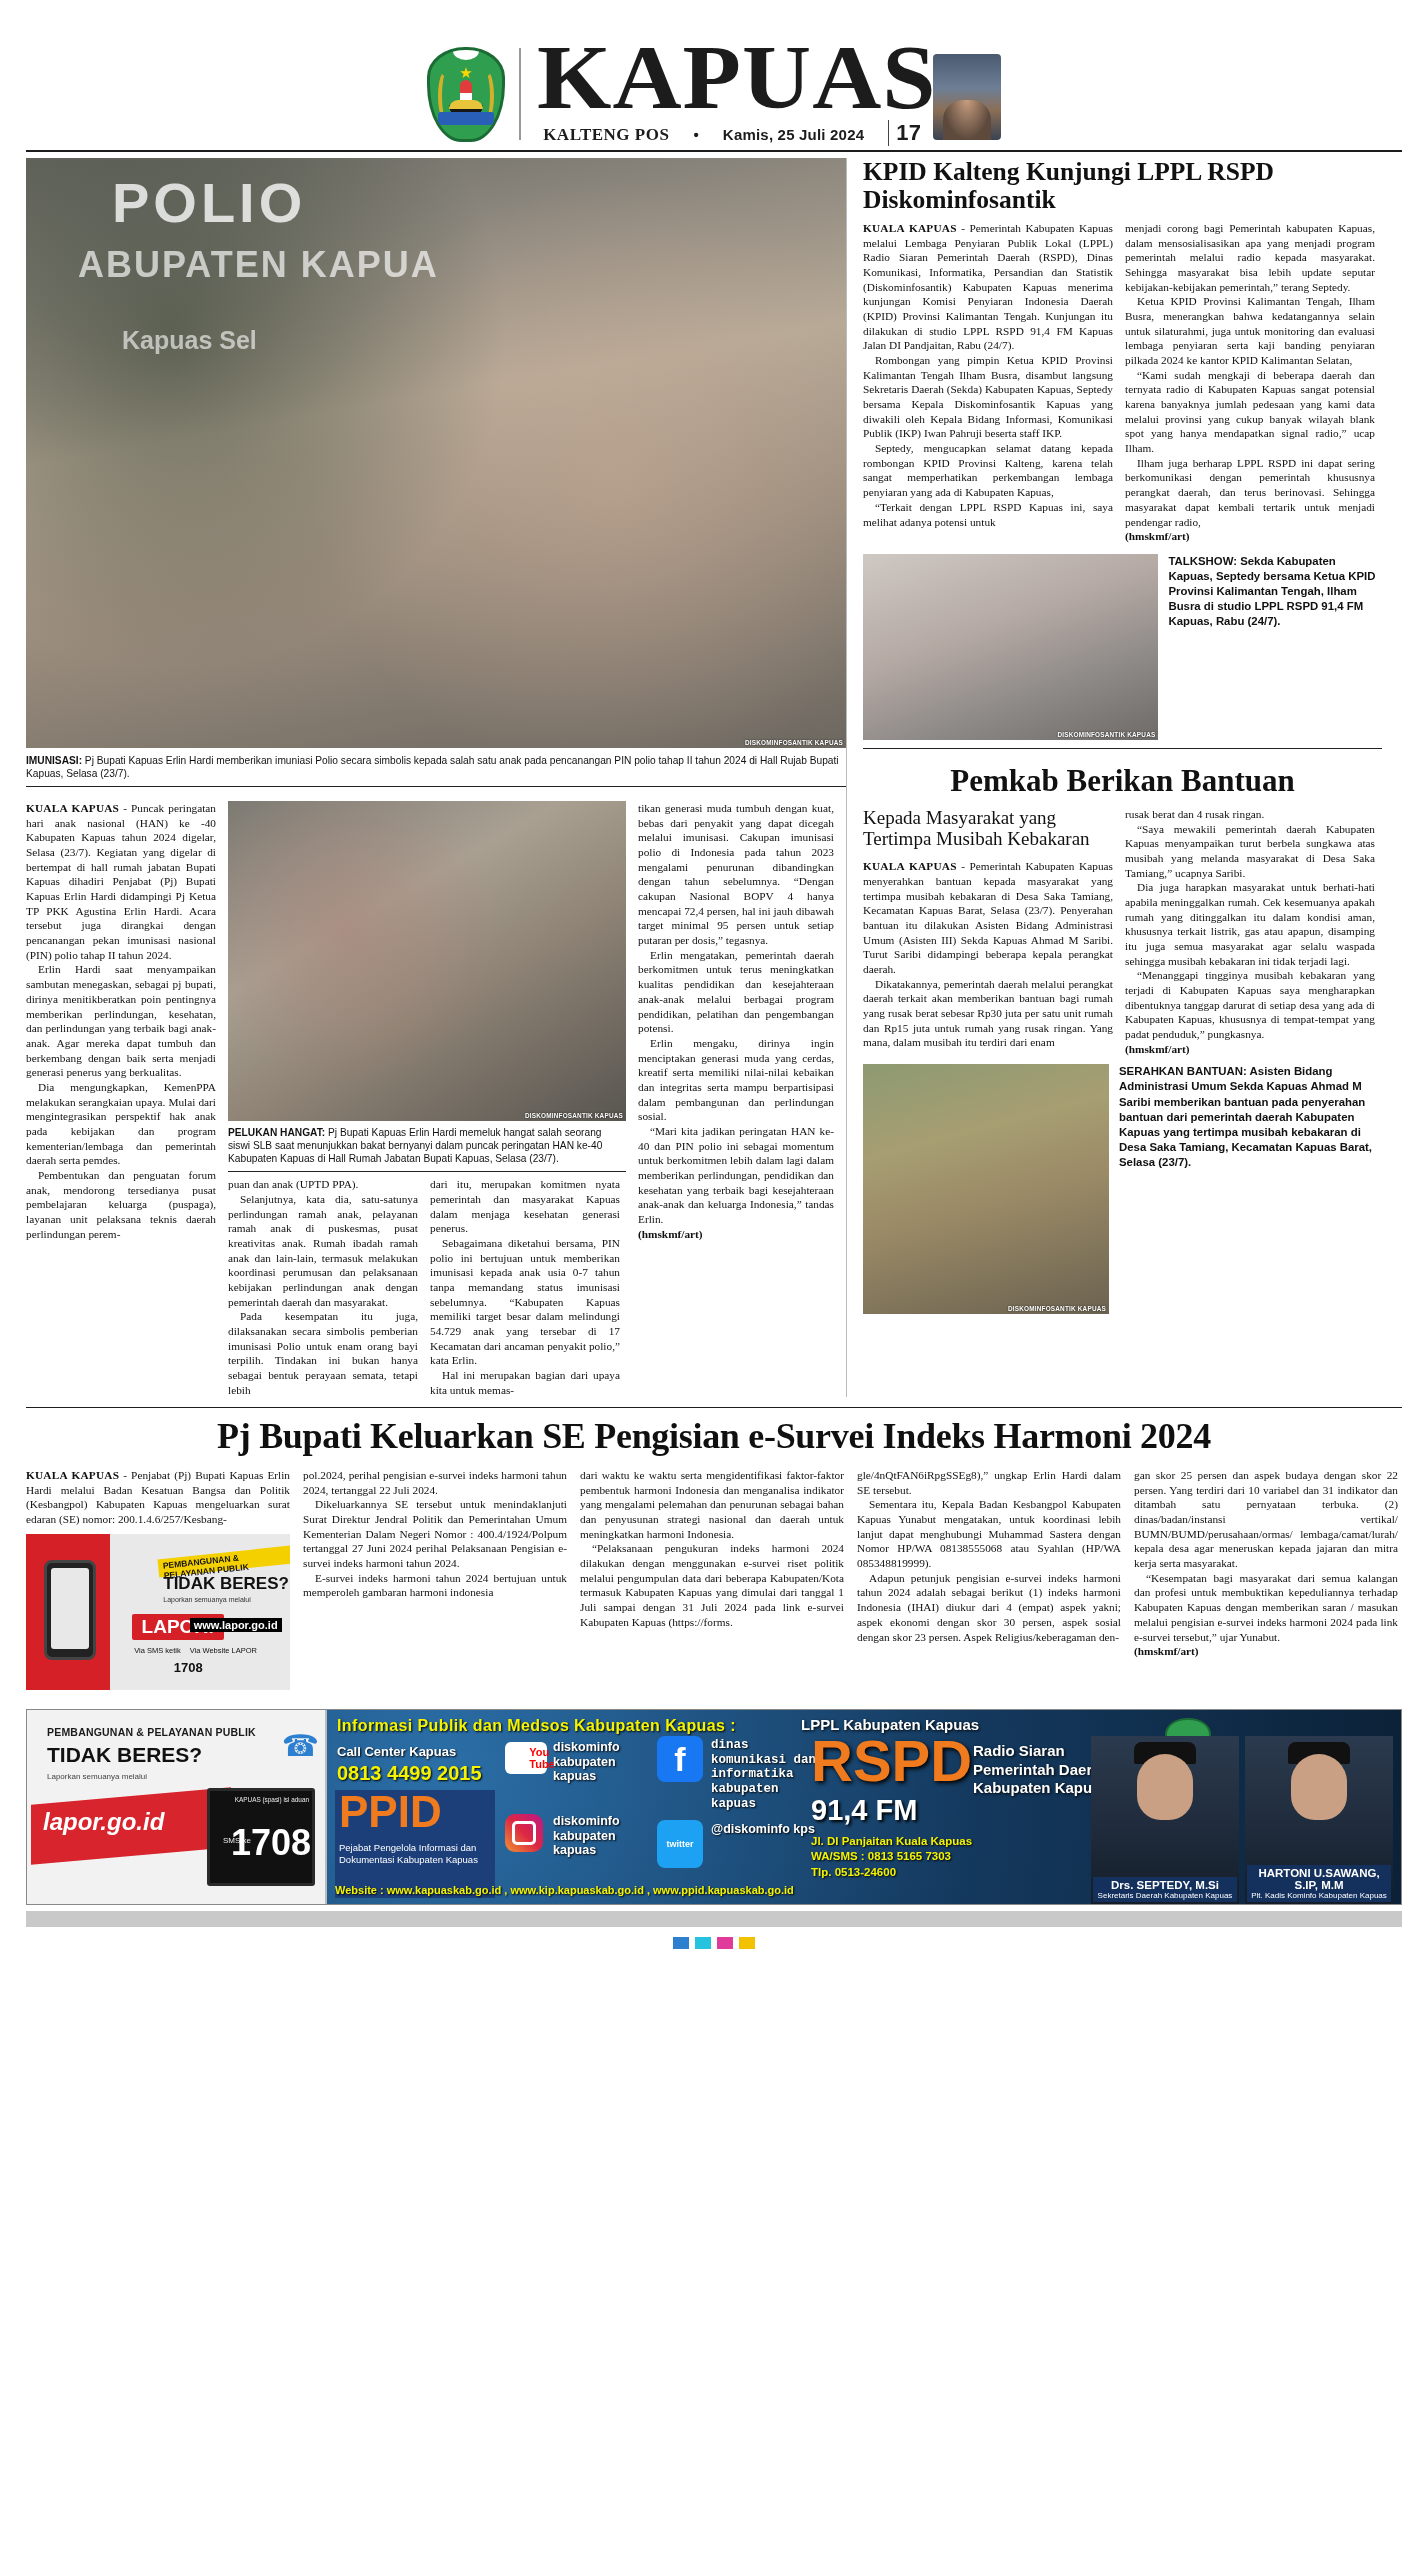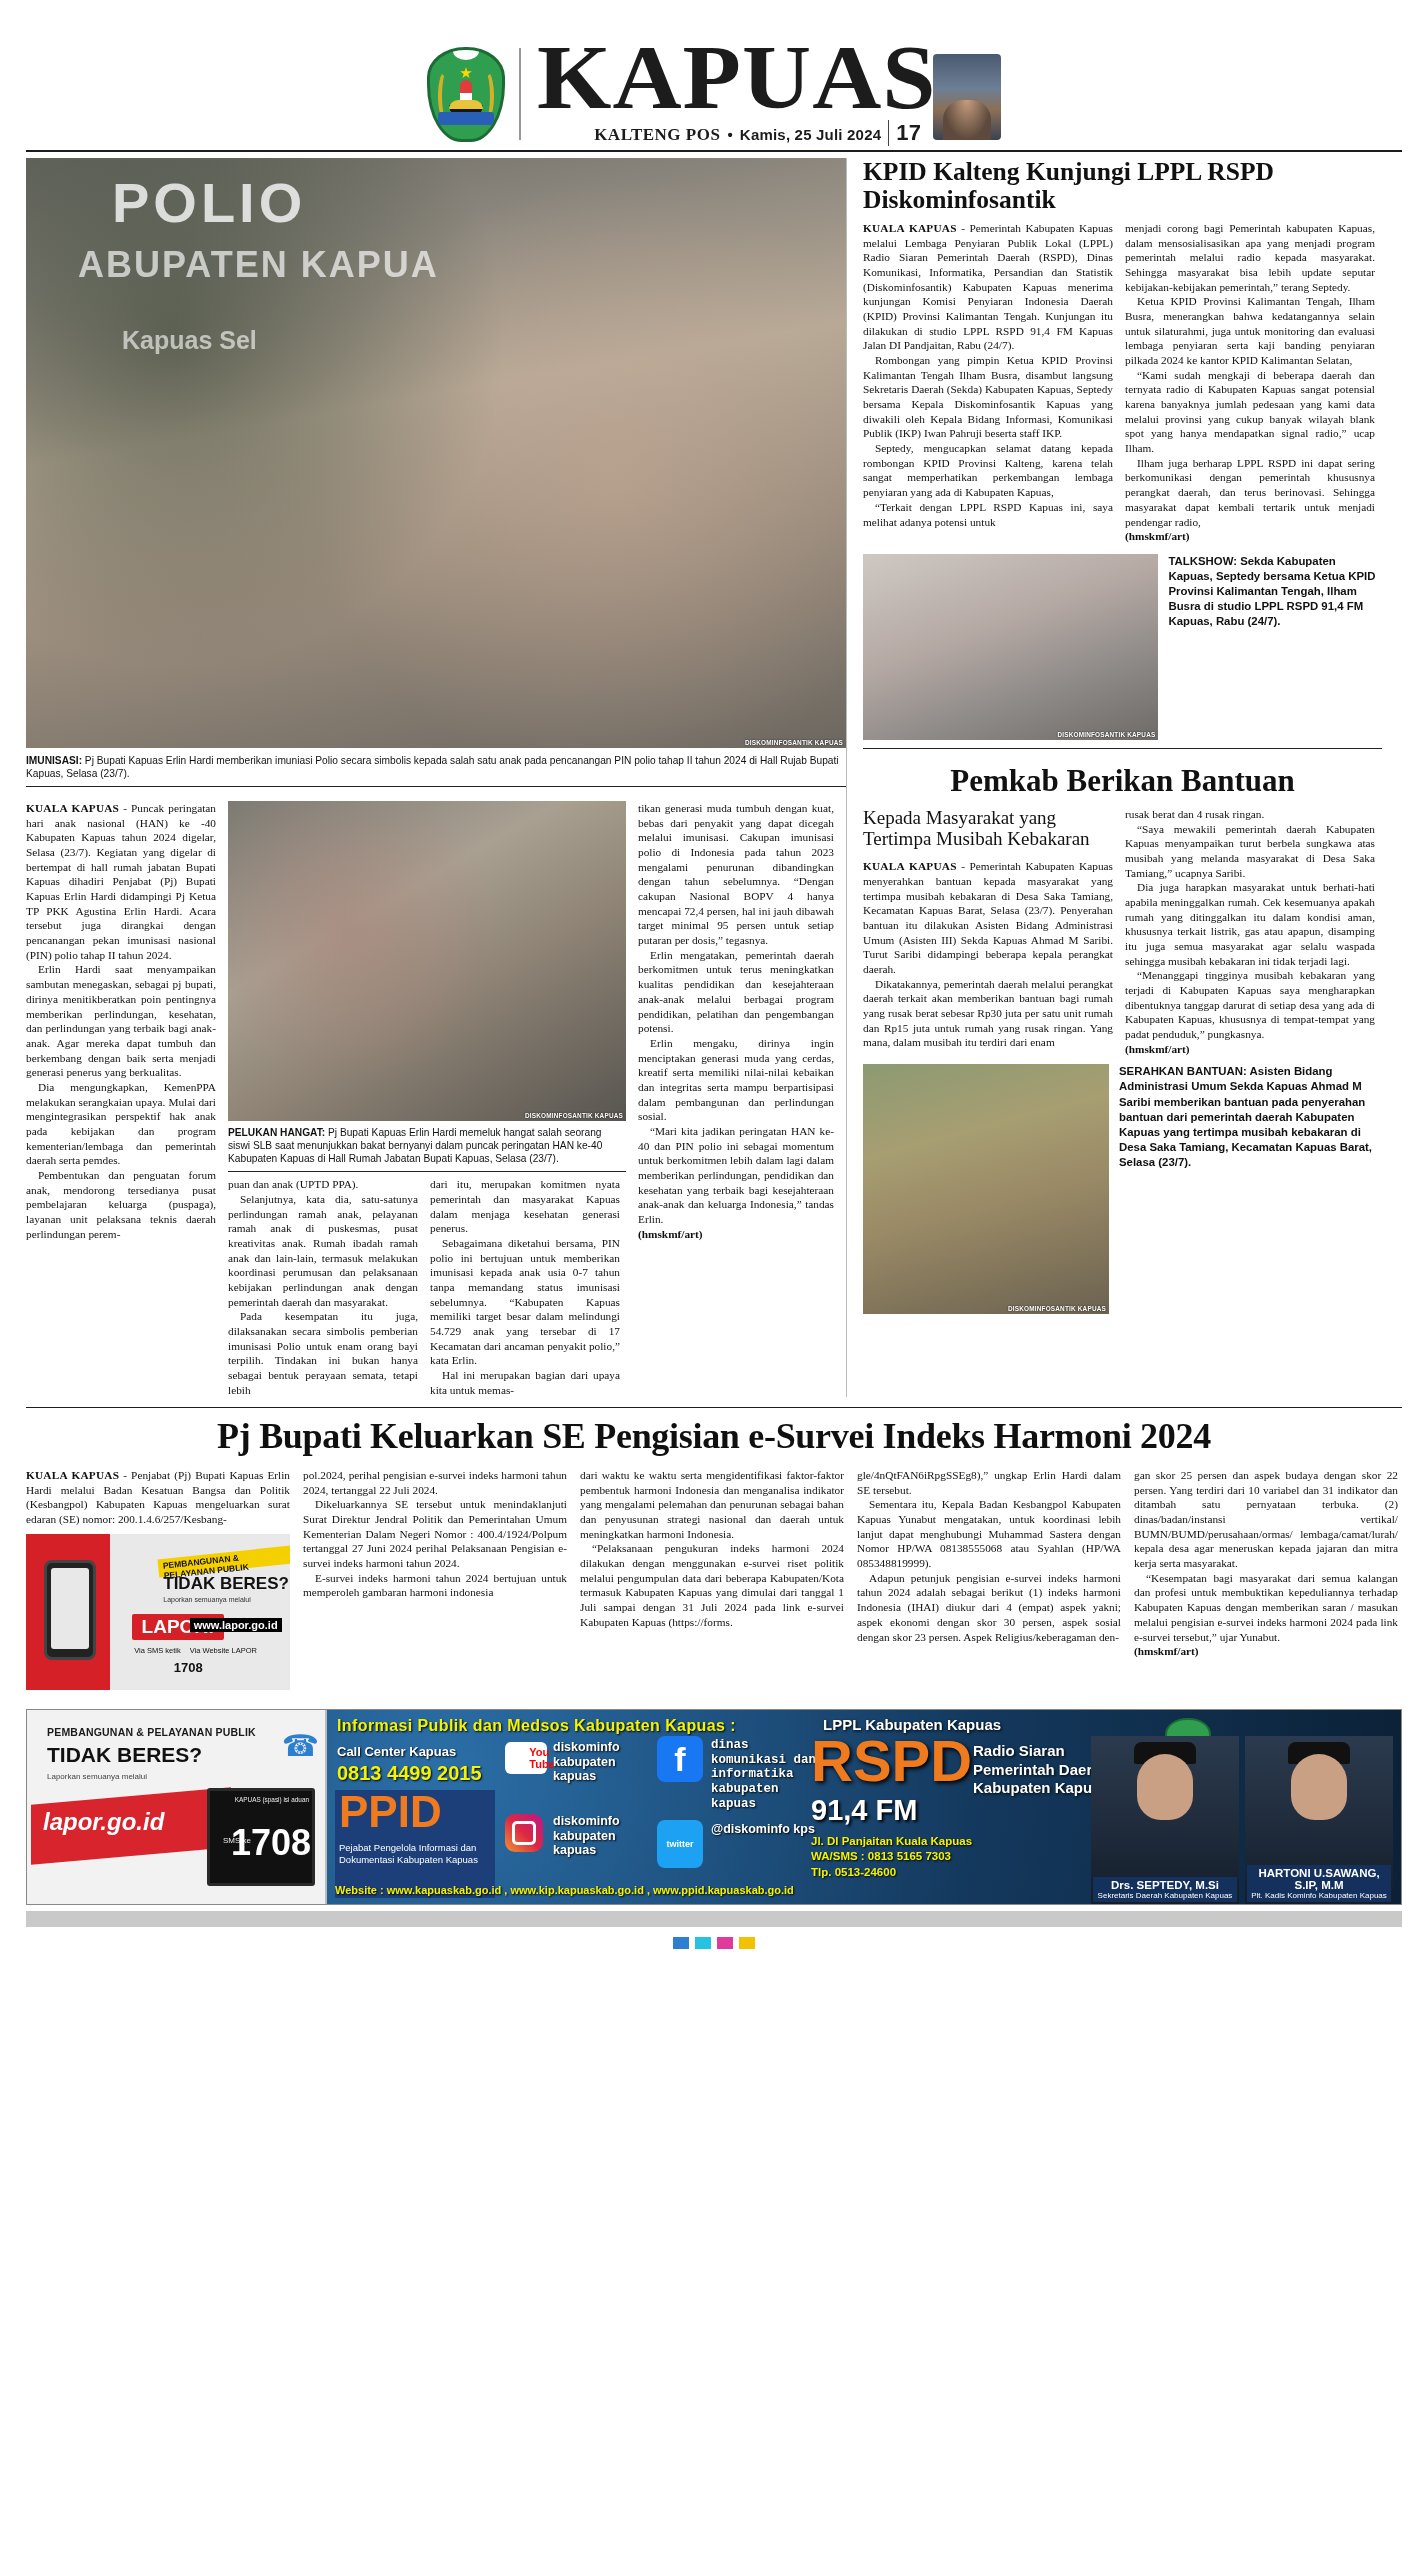--- a/index.html
+++ b/index.html
@@ -80,21 +80,21 @@
     font-weight: 700;
     font-size: 92px;
     letter-spacing: 1px;
     line-height: 0.86;
     color: #1c1c1c;
     font-stretch: condensed;
     transform: scaleX(1.04);
     transform-origin: left bottom;
   }
   .mast-sub {
-    display:flex; align-items: baseline; gap: 7px;
+    display:flex; align-items: baseline; gap: 24px;
     font-family: "Liberation Sans", sans-serif;
     font-size: 15px; font-weight: 700; color:#1c1c1c;
     letter-spacing: 0.2px; margin-top: 3px;
   }
   .mast-sub .pos { font-family:"Liberation Serif",serif; font-size: 17px; letter-spacing: 0.5px;}
   .mast-sub .pagenum { font-size: 22px; font-weight: 700; padding-left: 7px; border-left: 1.5px solid #444;}
   .mast-portrait {
     width: 68px; height: 86px; margin-left: 12px; margin-bottom: 6px;
     background: linear-gradient(#4a5a70 0%, #6d7f96 40%, #8b6f57 65%, #3a4352 100%);
     border-radius: 4px; position:relative; overflow:hidden;
@@ -317,21 +317,21 @@
         font-family:"Liberation Sans",sans-serif; font-weight:700; color:#fff;}
   .ic.yt { background:#fff; color:#ff0000; width:42px; height:32px; font-size:11px; border-radius:6px;padding-left:32px;}
   .ic.ig { background: linear-gradient(45deg,#f09433,#dc2743,#bc1888); width:38px;height:38px;border-radius:10px;}
   .ic.ig:after{content:"";width:18px;height:18px;border:3px solid #fff;border-radius:5px;position:absolute;}
   .ic.fb { background:#1877f2; width:46px;height:46px;border-radius:8px;font-size:34px;line-height:1;}
   .ic.tw { background:#1da1f2; width:46px;height:48px;border-radius:8px;font-size:9px;}
   .ad-mid .website{ position:absolute; bottom:8px; left:8px; font-family:"Liberation Sans",sans-serif;
                     font-weight:700; font-size:11px; color:#f4f300; text-shadow:1px 1px 2px #000;}
 
   .ad-right { width: 600px; position:relative; }
-  .ad-right .lppl{ position:absolute; top:6px; left:22px; font-family:"Liberation Sans",sans-serif;
+  .ad-right .lppl{ position:absolute; top:6px; left:0; font-family:"Liberation Sans",sans-serif;
                    font-weight:700; font-size:15px; color:#fff; text-shadow:1px 1px 3px #000;}
   .ad-right .rspd{ position:absolute; top:22px; left:10px; font-family:"Liberation Sans",sans-serif;
                    font-weight:700; font-size:58px; color:#f07a1e; line-height:1; text-shadow:2px 2px 4px #000;}
   .ad-right .rs2{ position:absolute; top:32px; left:172px; font-family:"Liberation Sans",sans-serif;
                   font-weight:700; font-size:15px; color:#fff; line-height:1.25; text-shadow:1px 1px 3px #000;}
   .ad-right .fm{ position:absolute; top:84px; left:10px; font-family:"Liberation Sans",sans-serif;
                  font-weight:700; font-size:29px; color:#fff; text-shadow:2px 2px 3px #000;}
   .ad-right .addr{ position:absolute; top:124px; left:10px; font-family:"Liberation Sans",sans-serif;
                    font-weight:700; font-size:11.5px; color:#f4f300; line-height:1.35; text-shadow:1px 1px 2px #000;}
   .ad-right .person{ position:absolute; bottom:0; width:148px; height:168px;

